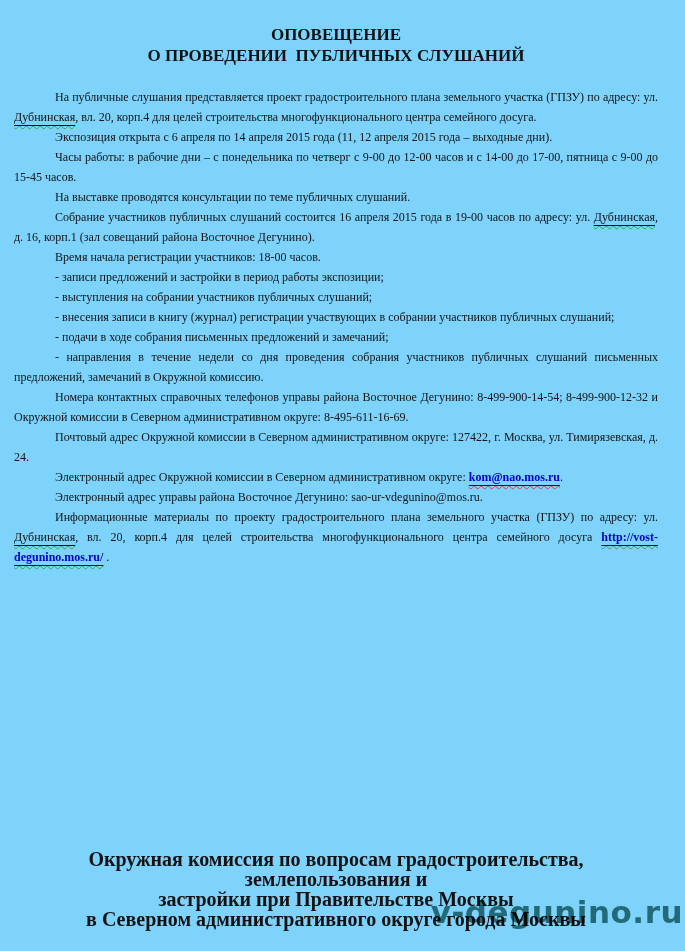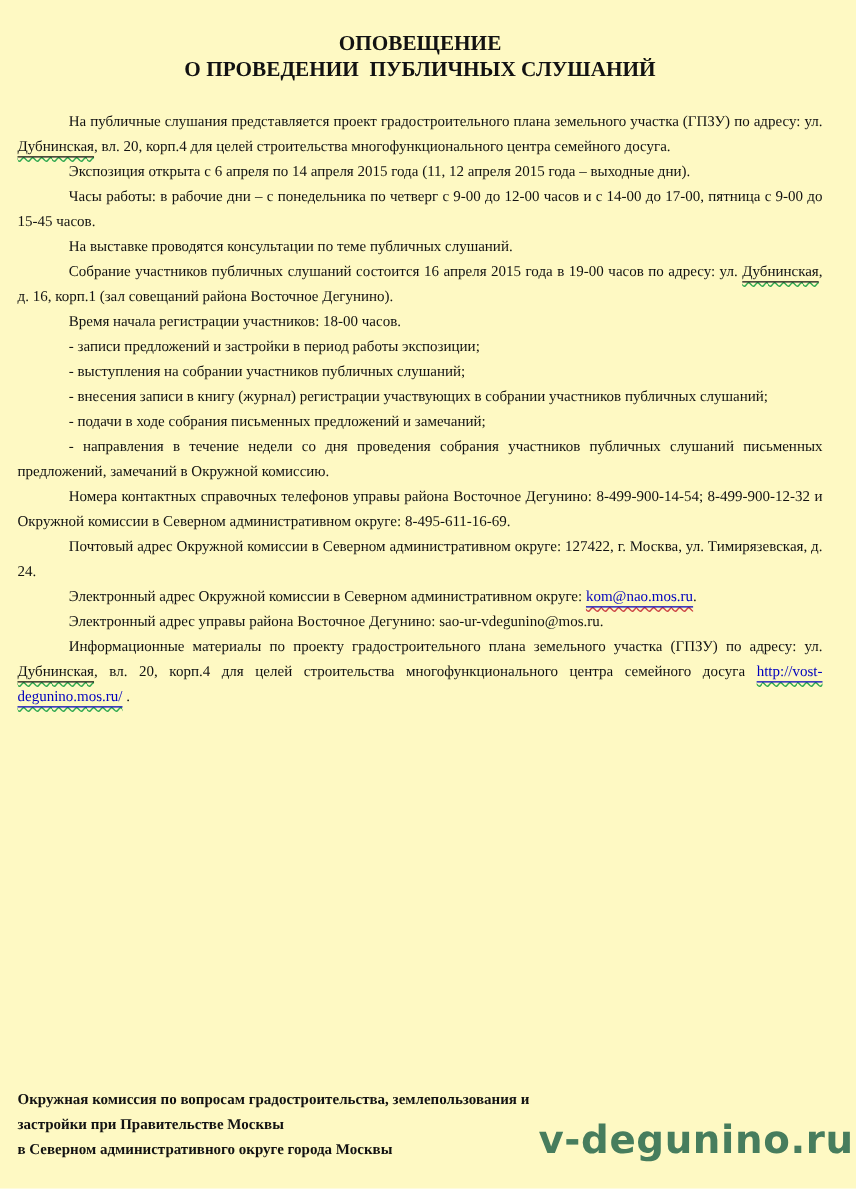--- a/index.html
+++ b/index.html
@@ -1,20 +1,20 @@
 <!DOCTYPE html>
 <html lang="ru"><head>
 <meta charset="utf-8">
 <style>
   html, body { margin: 0; padding: 0; background: #ffffff; }
   .page {
     position: relative;
     width: 685px;
     height: 951px;
-    background: #fef9c3;
+    background: #7dd3fc;
     overflow: hidden;
     font-family: "Liberation Serif", serif;
     color: #121212;
   }
   .content {
     padding: 24px 27px 0 14px;
   }
   .title {
     text-align: center;
     font-weight: bold;
@@ -40,39 +40,40 @@
     text-decoration: underline;
     text-decoration-color: #121212;
   }
   a.doc-link {
     color: #0000bf;
     cursor: pointer;
   }
   a.doc-link .link-text {
     text-decoration: underline;
     text-decoration-color: #0000bf;
+    font-weight: bold;
   }
   a.doc-link.wavy-green {
     text-decoration: underline wavy #2fa84f;
     text-decoration-thickness: 1px;
     text-underline-offset: 4px;
   }
   a.doc-link.wavy-red {
     text-decoration: underline wavy #cc4444;
     text-decoration-thickness: 1px;
     text-underline-offset: 4px;
   }
   .footer {
     position: absolute;
     right: 27px;
     left: 14px;
     bottom: 22px;
-    text-align: left;
+    text-align: center;
     font-weight: bold;
-    font-size: 12px;
+    font-size: 20px;
     line-height: 20px;
   }
   .watermark {
     position: absolute;
     right: 2px;
     bottom: 21px;
     font-family: "DejaVu Sans", sans-serif;
     font-weight: bold;
     font-size: 31px;
     letter-spacing: 0.5px;

